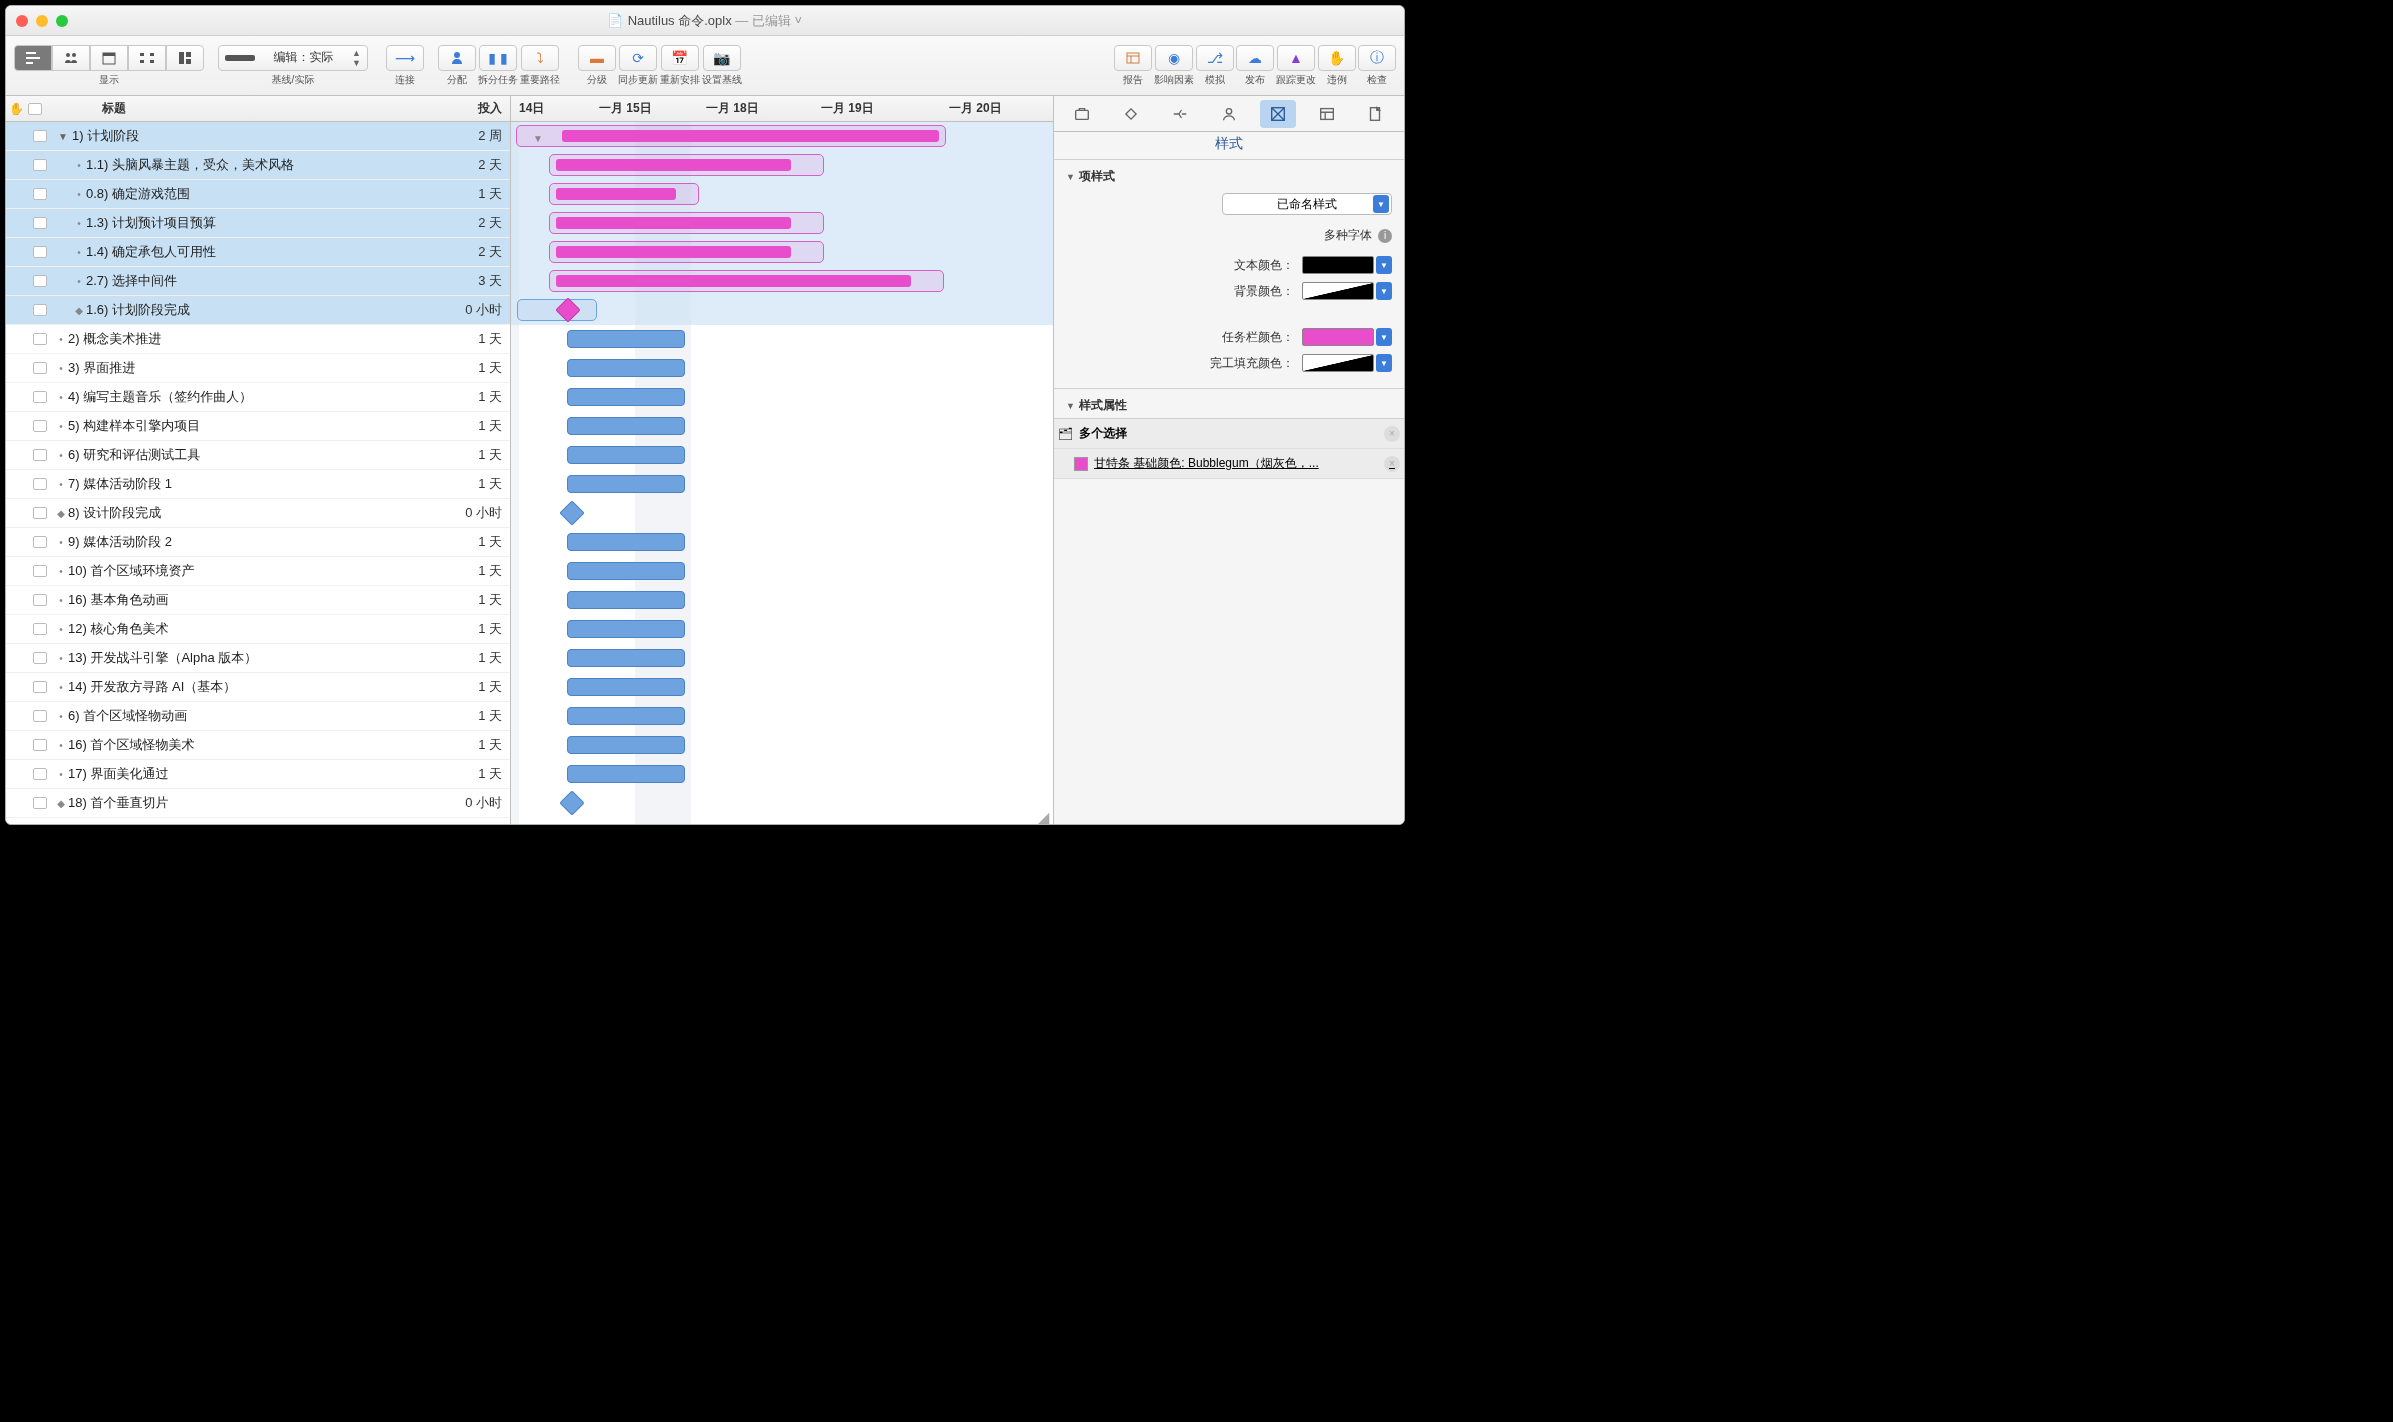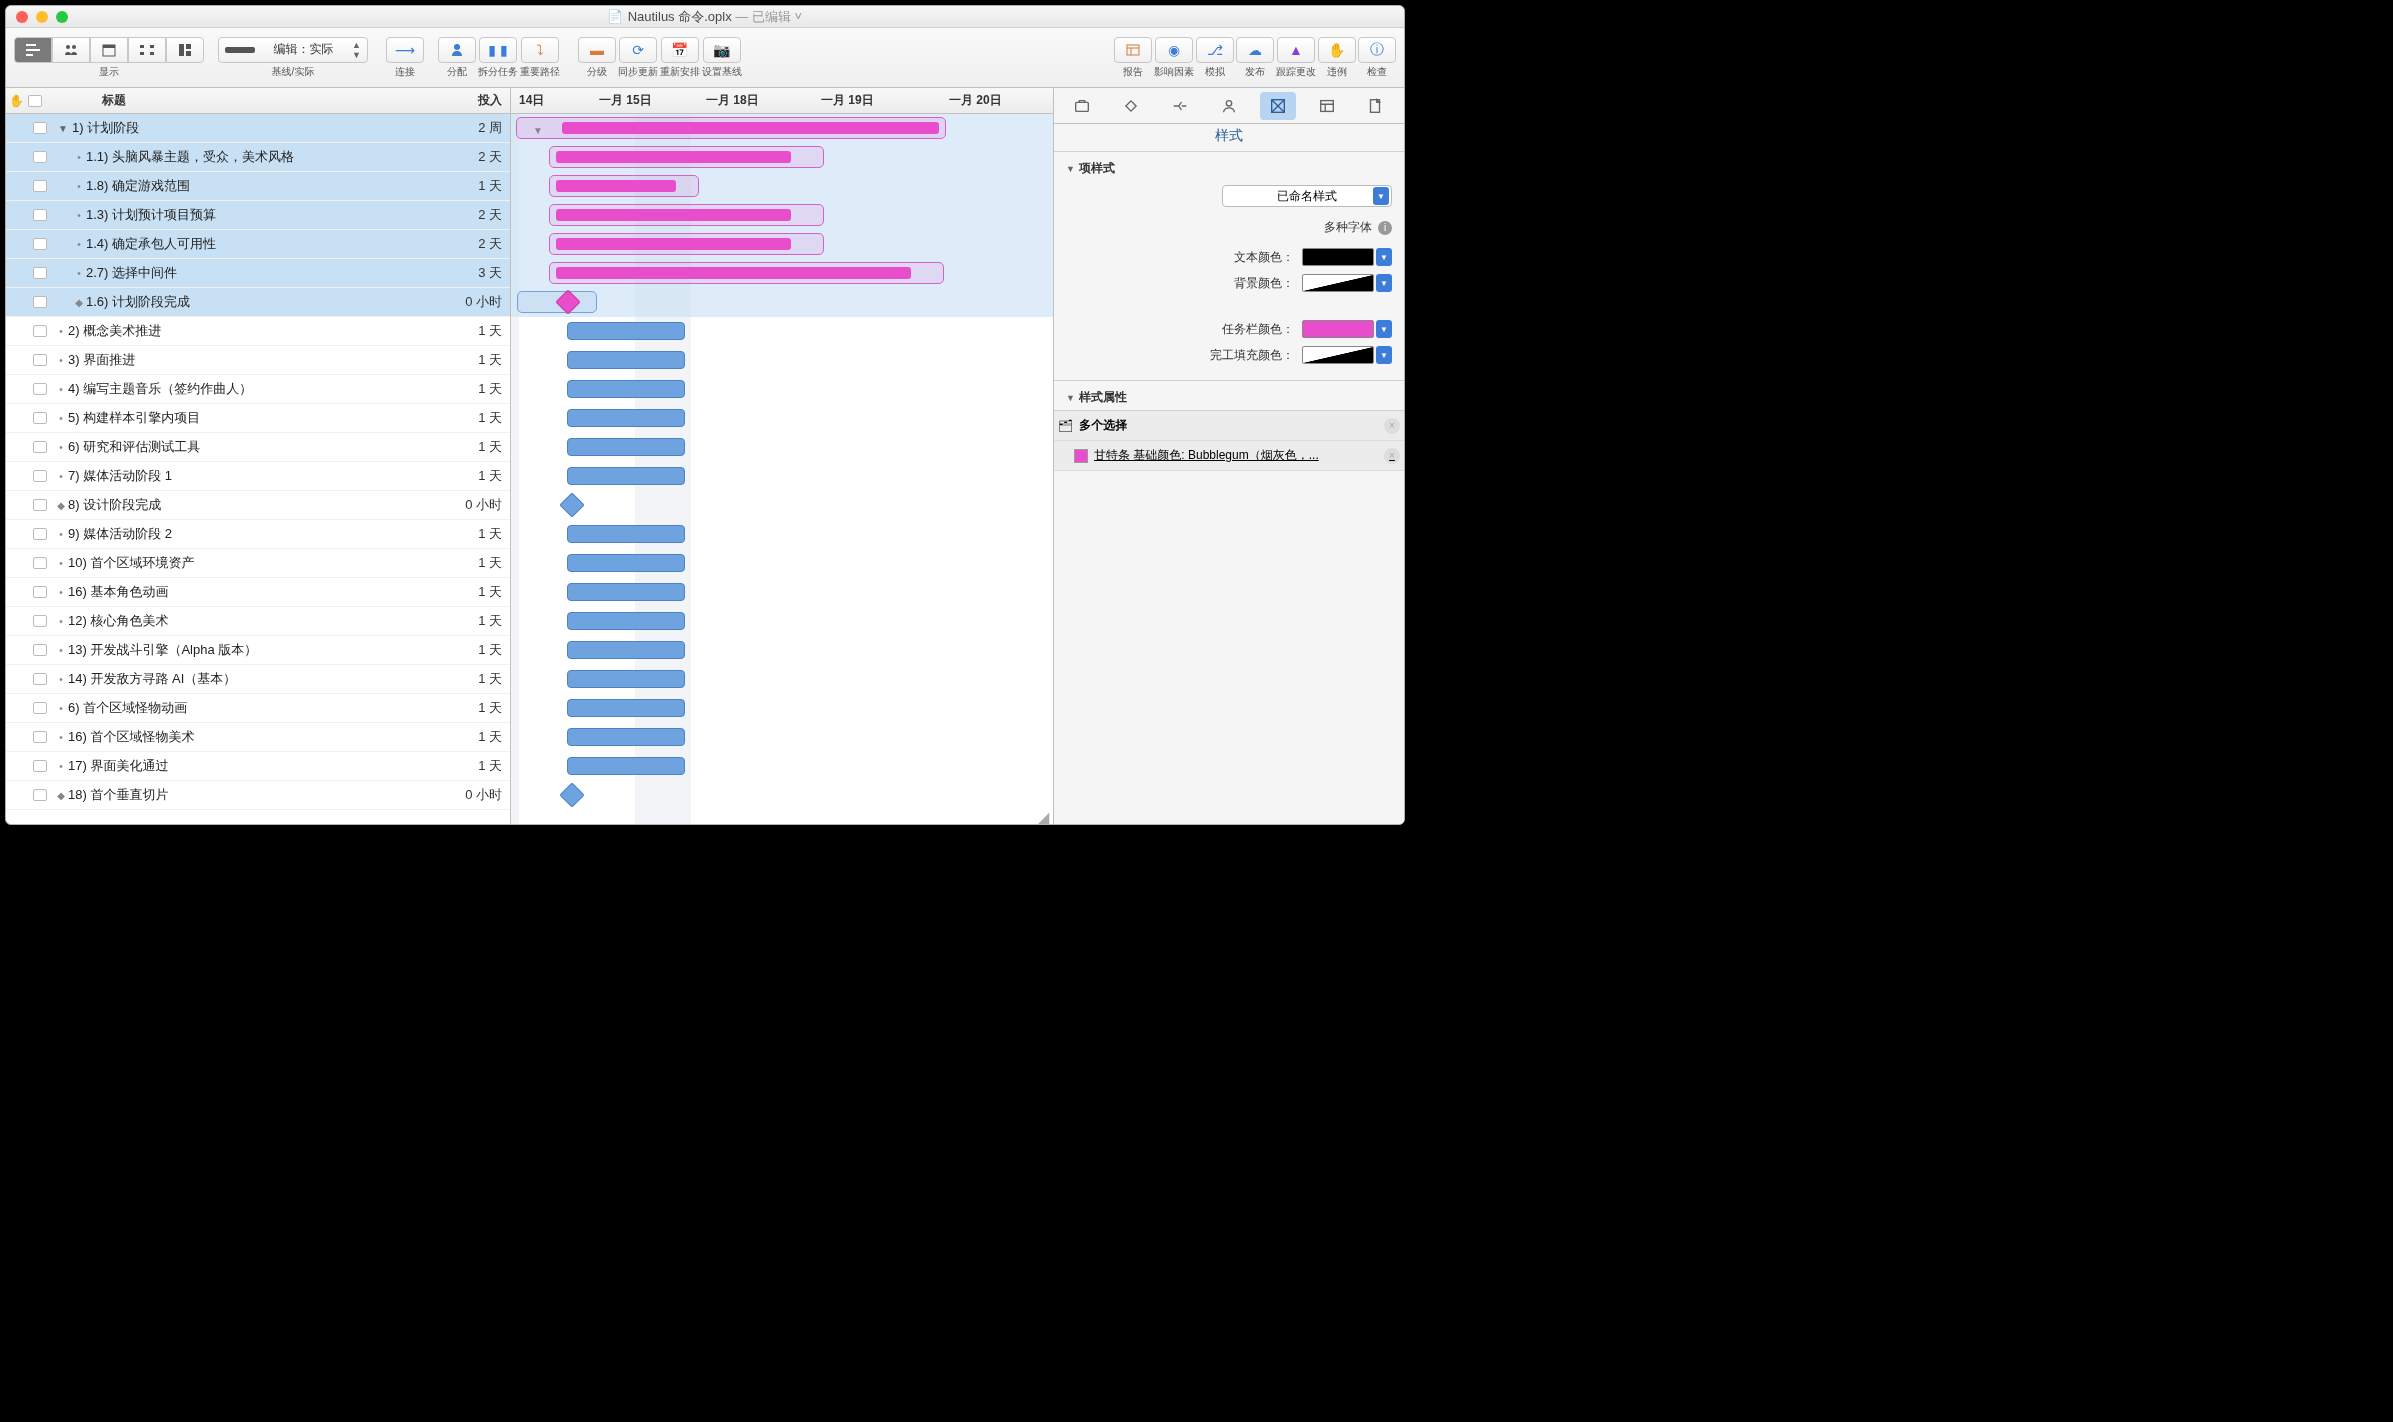--- a/index.html
+++ b/index.html
@@ -1,18 +1,18 @@
 <!DOCTYPE html>
 <html><head>
 <meta charset="utf-8">
 <style>
 * { margin: 0; padding: 0; box-sizing: border-box; font-family: -apple-system, "Helvetica Neue", Arial, sans-serif; }
 body { background: #000; padding: 5px; }
 .window { background: #ececec; border-radius: 6px; overflow: hidden; width: 1400px; height: 820px; display: flex; flex-direction: column; border: 1px solid #b0b0b0; }
-.titlebar { height: 22px; display: flex; align-items: center; padding: 0 10px; background: linear-gradient(#f6f6f6,#e8e8e8); border-bottom: 1px solid #d0d0d0; position: relative; }
+.titlebar { height: 30px; display: flex; align-items: center; padding: 0 10px; background: linear-gradient(#f6f6f6,#e8e8e8); border-bottom: 1px solid #d0d0d0; position: relative; }
 .traffic { display: flex; gap: 8px; }
 .tl { width: 12px; height: 12px; border-radius: 50%; }
 .tl.r { background: #ff5f57; } .tl.y { background: #ffbd2e; } .tl.g { background: #28c840; }
 .title { position: absolute; left: 0; right: 0; text-align: center; font-size: 13px; color: #4a4a4a; pointer-events: none; }
 .title .dim { color: #999; }
 .toolbar { height: 60px; background: linear-gradient(#f9f9f9,#efefef); border-bottom: 1px solid #c0c0c0; display: flex; align-items: center; padding: 0 8px; gap: 2px; }
 .tgroup { display: flex; flex-direction: column; align-items: center; gap: 2px; }
 .tgroup .btns { display: flex; gap: 0; }
 .tbtn { width: 38px; height: 26px; background: linear-gradient(#fff,#f0f0f0); border: 1px solid #c8c8c8; display: flex; align-items: center; justify-content: center; font-size: 14px; color: #555; cursor: pointer; }
 .tbtn:first-child { border-radius: 4px 0 0 4px; }
@@ -296,21 +296,21 @@
             <div class="txt">1.1) 头脑风暴主题，受众，美术风格</div>
             <div class="eff">2 天</div>
           </div>
           <div class="orow sel">
             <div class="h"></div>
             <div class="n">
               <div class="note-icon"></div>
             </div>
             <div style="width:20px"></div>
             <div class="bullet">•</div>
-            <div class="txt">1.8) 确定游戏范围</div>
+            <div class="txt">0.8) 确定游戏范围</div>
             <div class="eff">1 天</div>
           </div>
           <div class="orow sel">
             <div class="h"></div>
             <div class="n">
               <div class="note-icon"></div>
             </div>
             <div style="width:20px"></div>
             <div class="bullet">•</div>
             <div class="txt">1.3) 计划预计项目预算</div>

